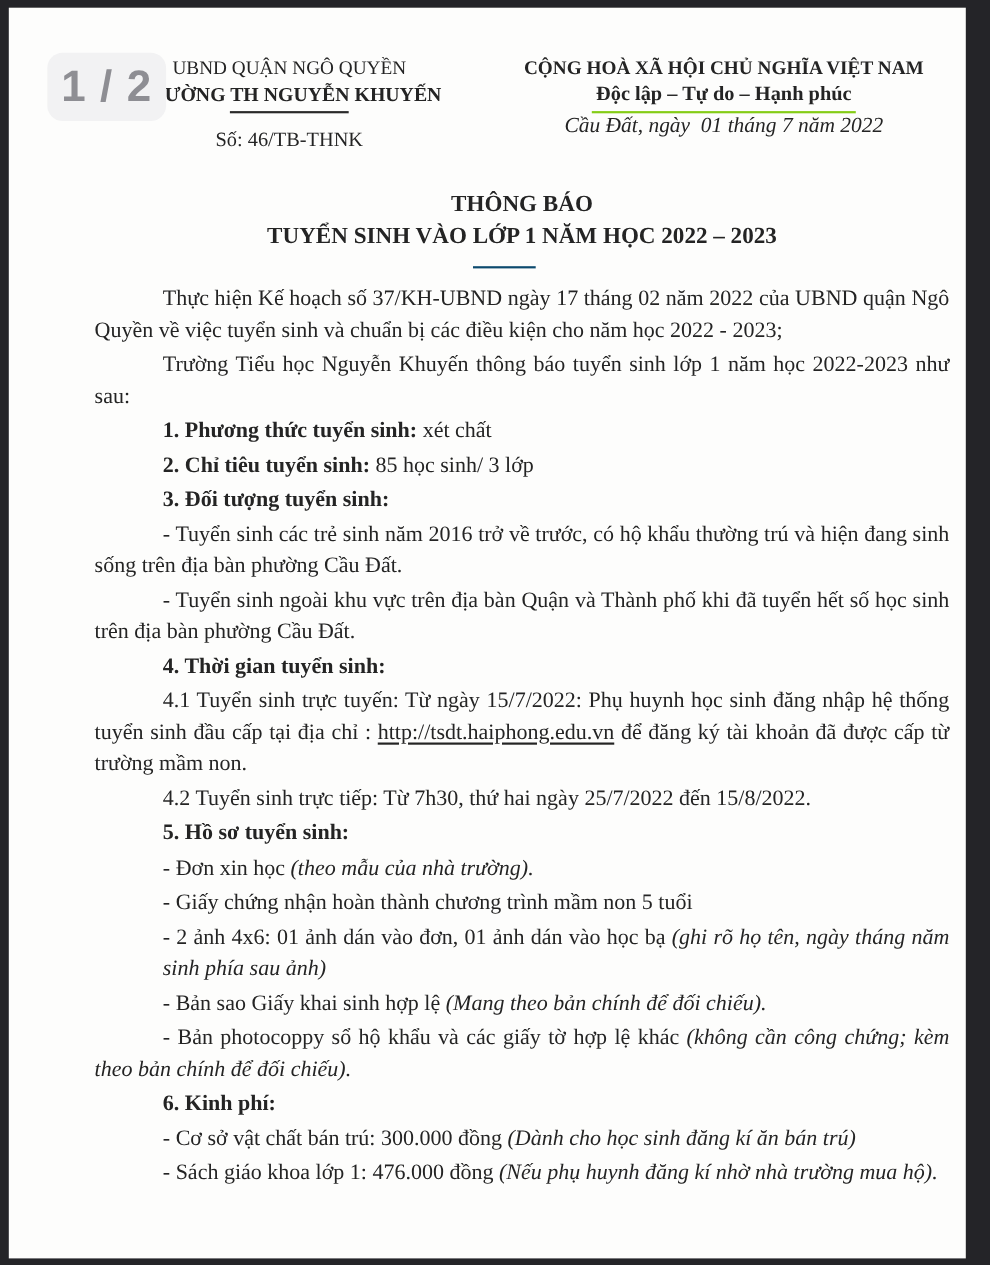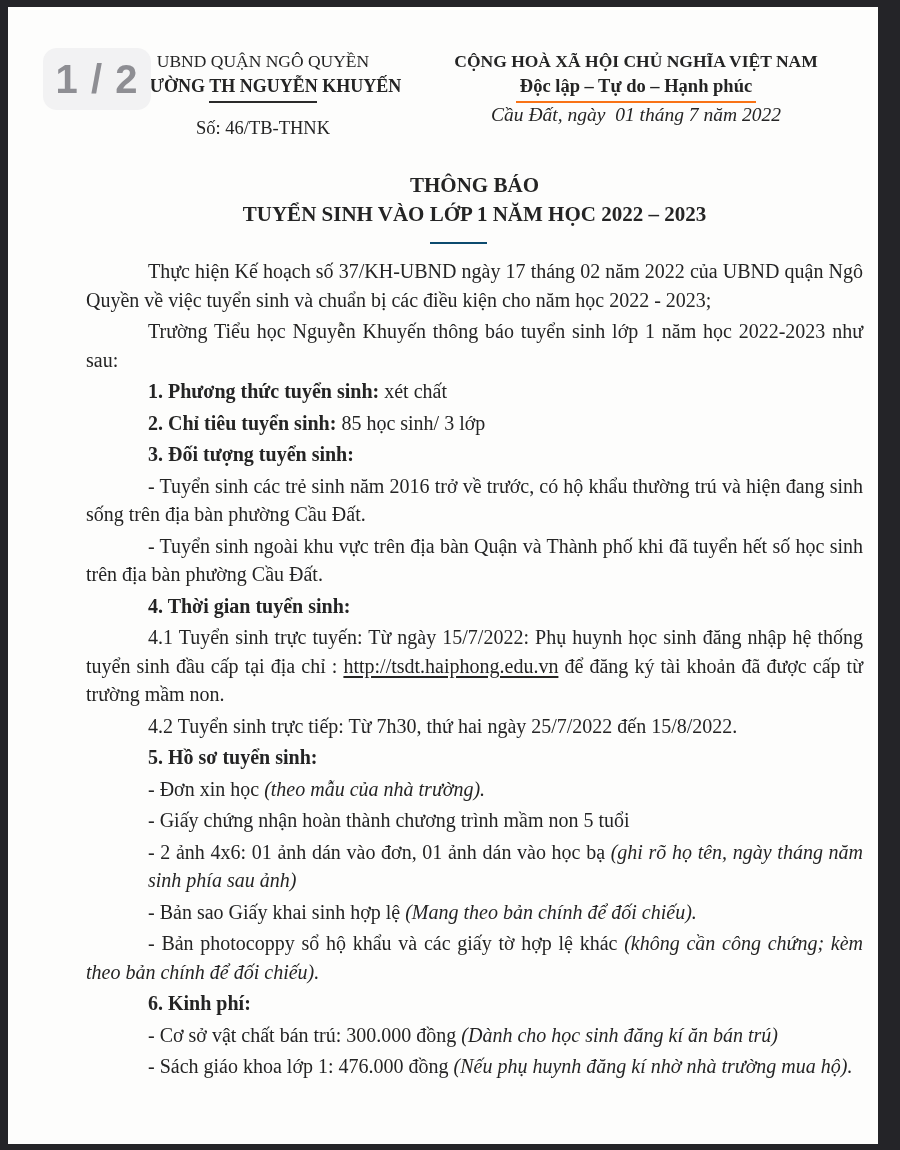--- a/index.html
+++ b/index.html
@@ -34,28 +34,28 @@
   
   .hleft{
     position:absolute;left:75px;top:44px;width:360px;
     text-align:center;line-height:1.25;
   }
   .hleft .l1{font-size:17.5px;}
   .hleft .l2{font-size:18px;font-weight:bold;margin-top:2px;}
   .hleft .rule{width:108px;height:2px;background:#2a2a2a;margin:4px auto 0 auto;}
   .hleft .num{font-size:18.5px;margin-top:14px;}
   .hright{
-    position:absolute;left:416px;top:44px;width:424px;
+    position:absolute;left:438px;top:44px;width:424px;
     text-align:center;line-height:1.25;
   }
   .hright .l1{font-size:17.5px;font-weight:bold;}
   .hright .l2{
     font-size:18.5px;font-weight:bold;
     display:inline-block;
-    border-bottom:2px solid #f97316;
+    border-bottom:2px solid #84cc16;
     padding:0 4px 3px 4px;
     margin-top:2px;
   }
   .hright .date{
     font-style:italic;font-size:19.5px;
     white-space:pre;
   }
   
   .title{
     position:absolute;left:78px;right:15px;top:165px;

